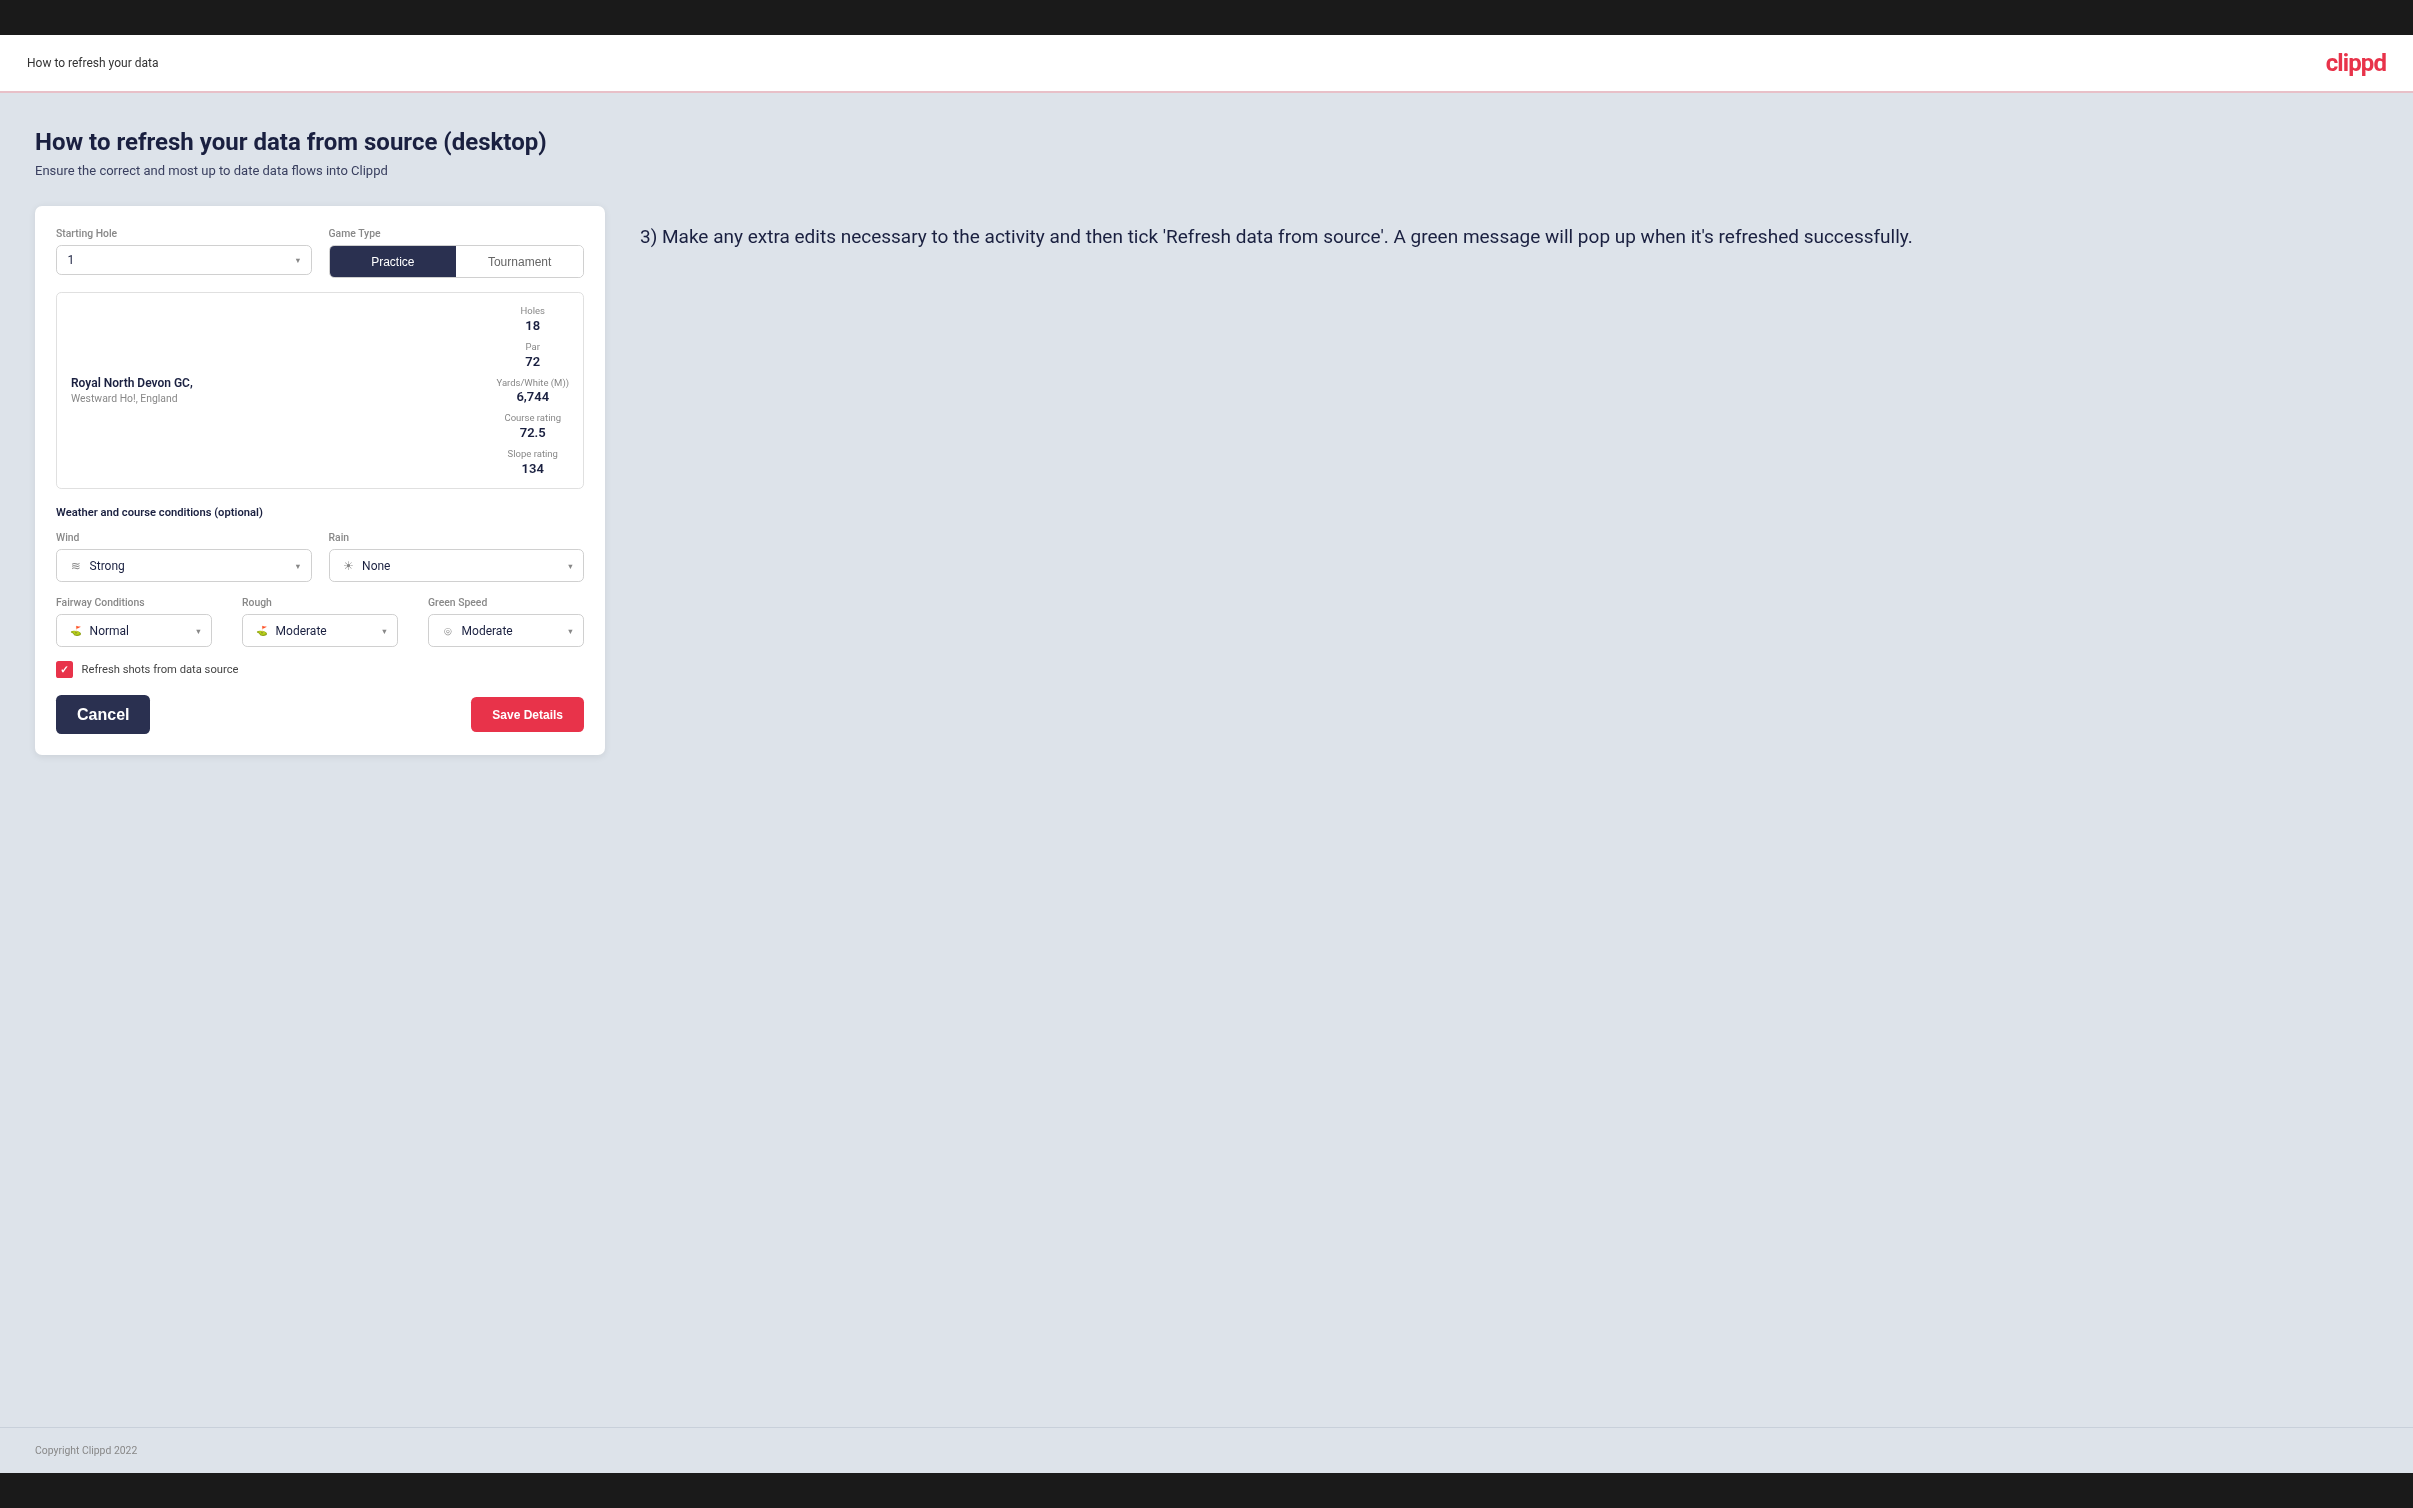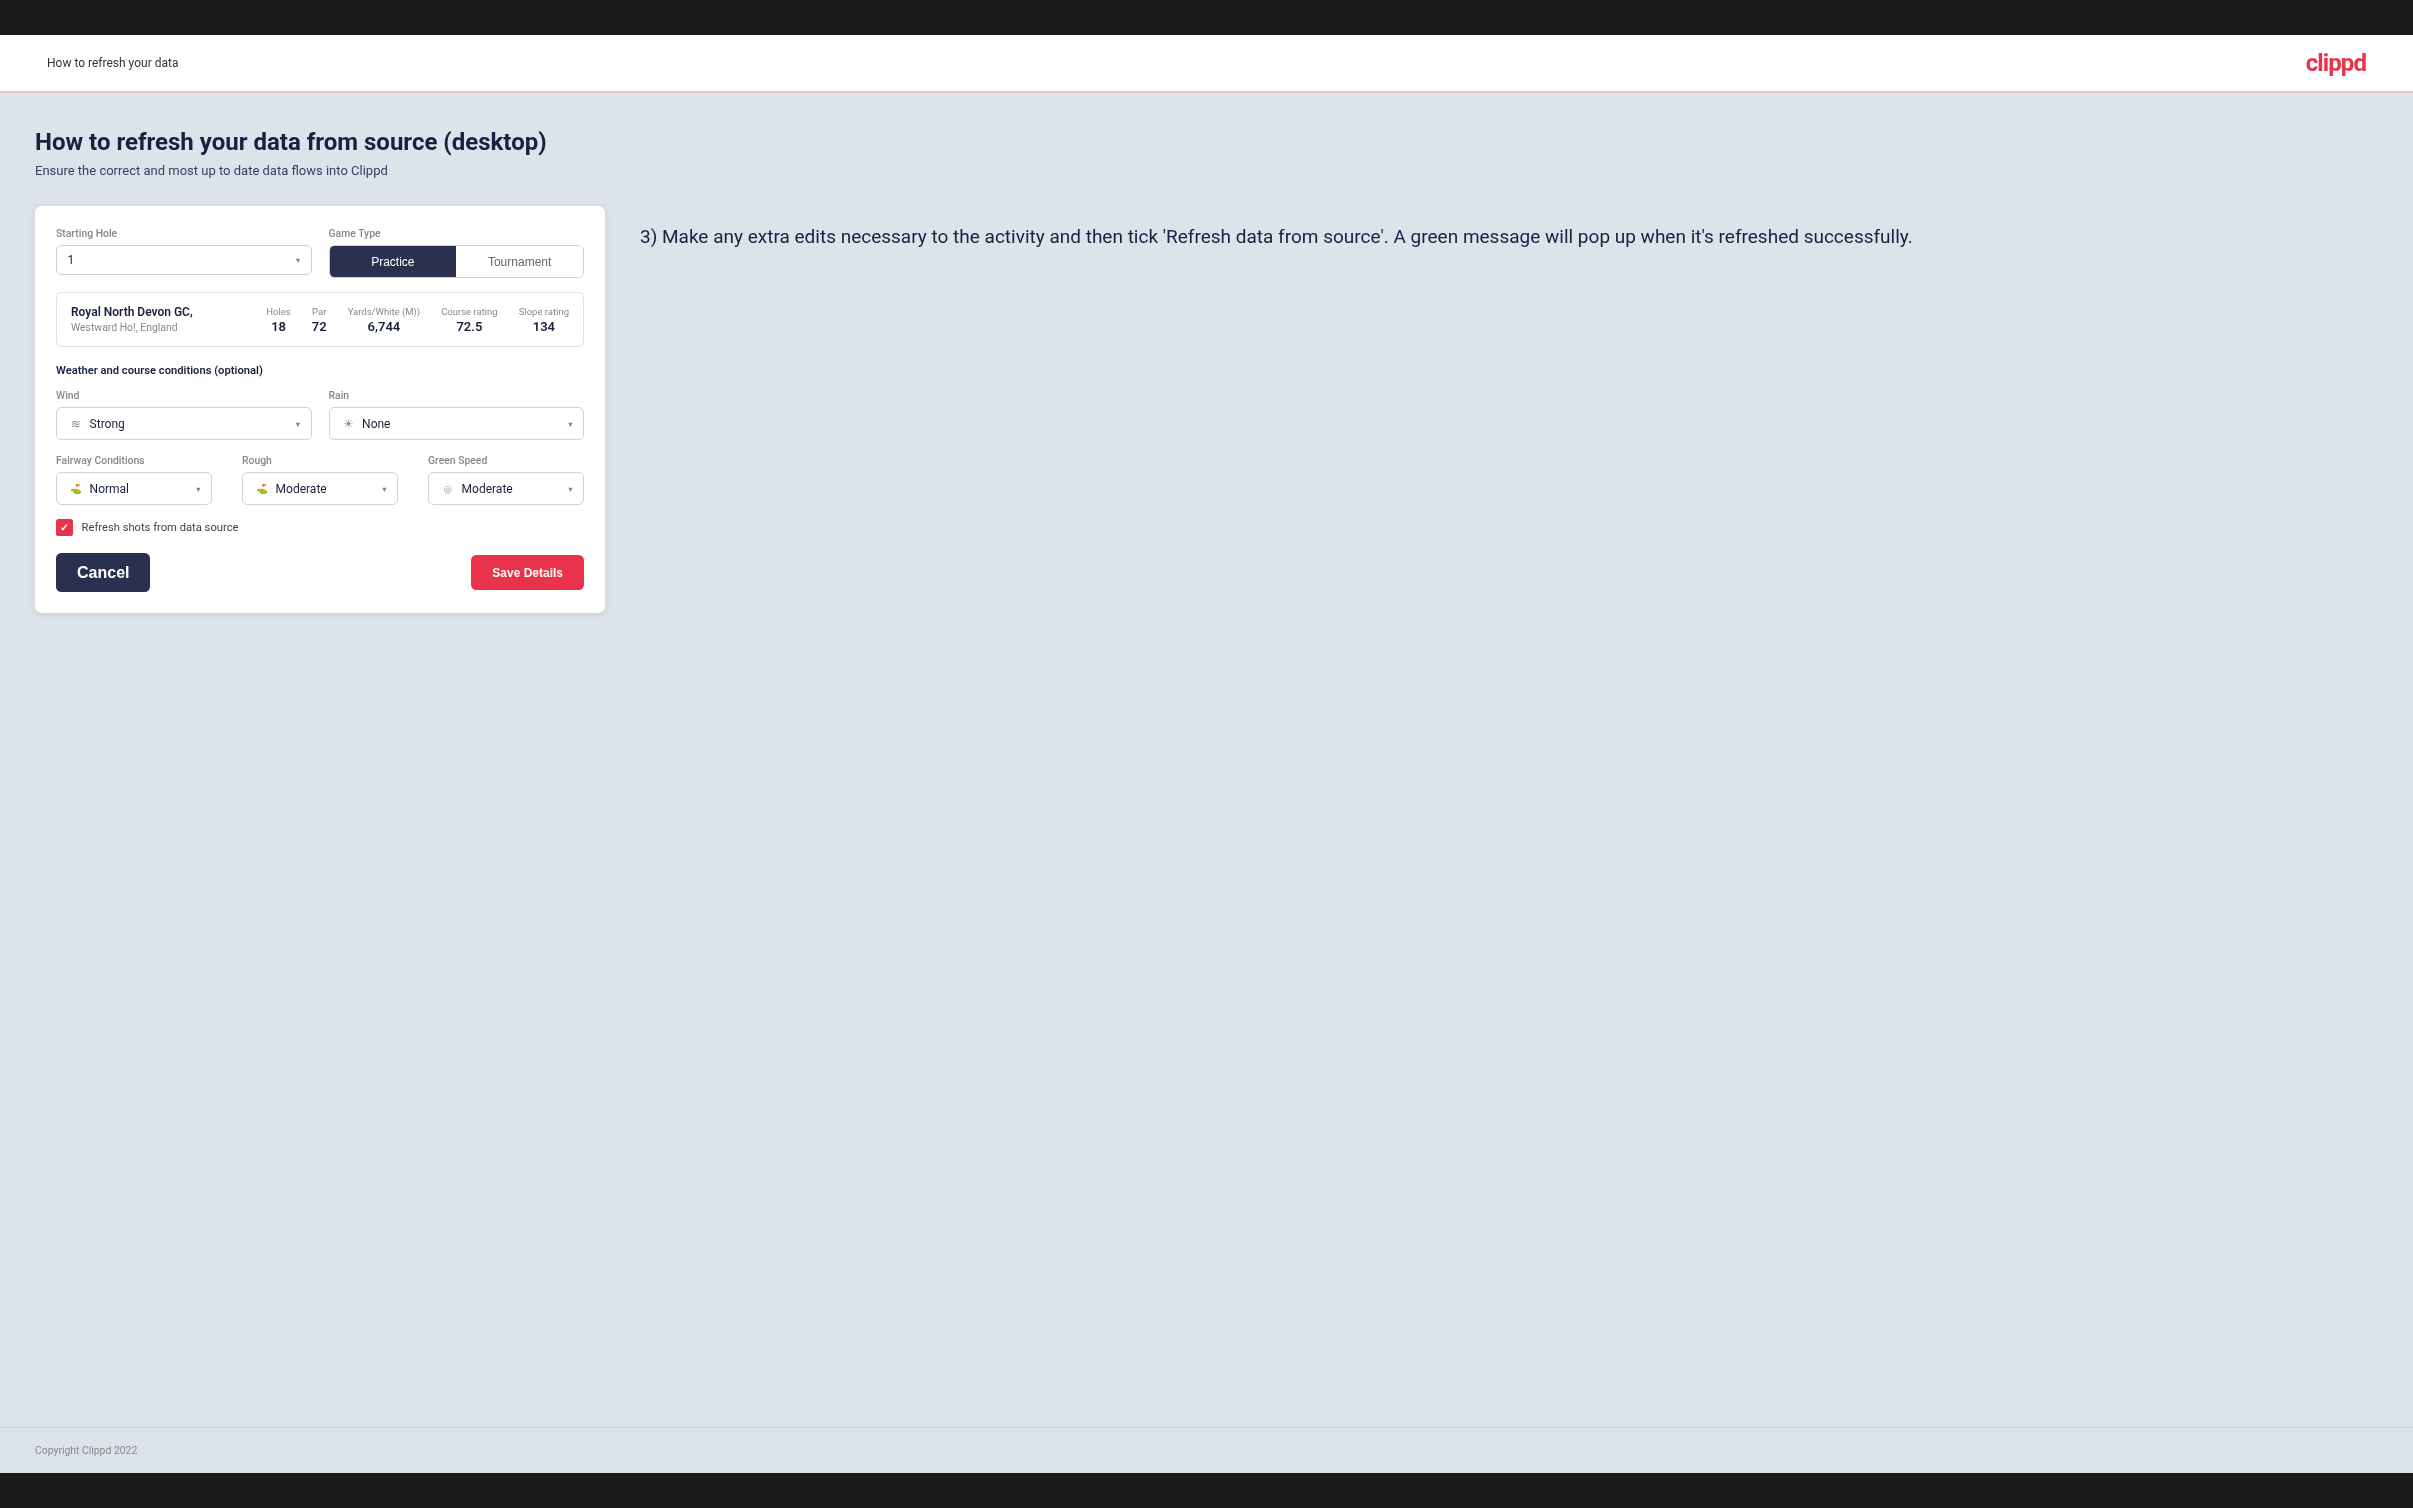--- a/index.html
+++ b/index.html
@@ -14,21 +14,21 @@
     
     .top-bar {
       background: #1a1a1a;
       height: 35px;
       flex-shrink: 0;
     }
 
     
     .header {
       background: #fff;
-      padding: 14px 47px;
+      padding: 14px 27px;
       display: flex;
       align-items: center;
       justify-content: space-between;
       border-bottom: 1.7px solid #e8c0c8;
       flex-shrink: 0;
     }
 
     .header-title {
       font-size: 12px;
       color: #333;
@@ -170,21 +170,22 @@
     }
 
     .course-location {
       font-size: 10.4px;
       color: #888;
       margin-top: 1.7px;
     }
 
     .course-stats {
       display: flex;
-      gap: 21px;
+      gap: 8px;
+      flex-direction: column;
     }
 
     .course-stat {
       display: flex;
       flex-direction: column;
       align-items: center;
     }
 
     .stat-label {
       font-size: 9.5px;

